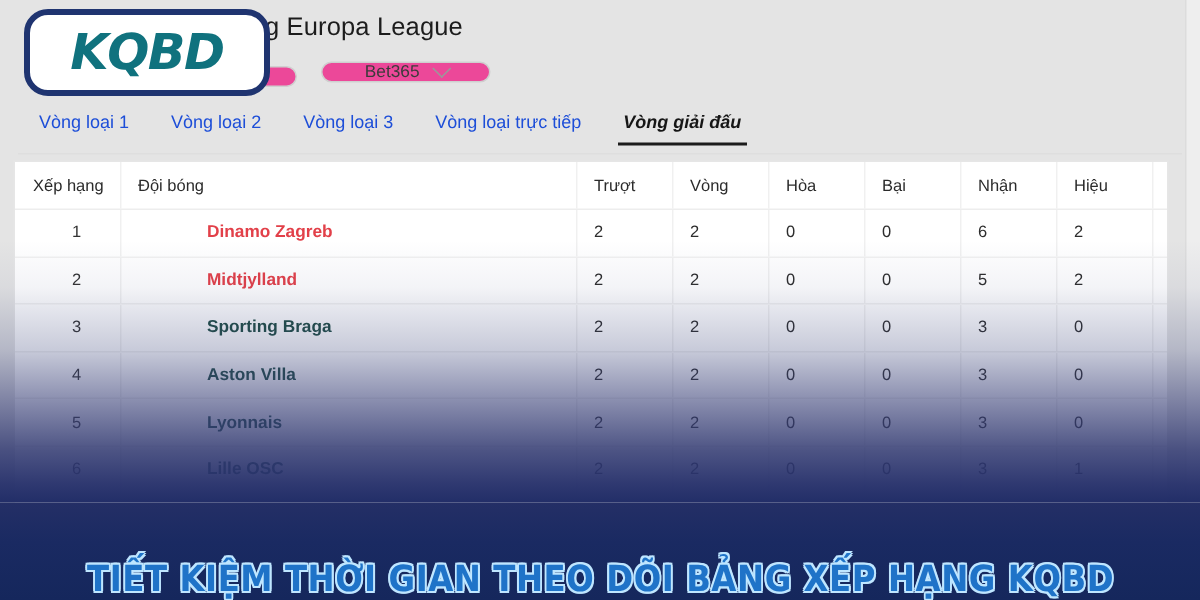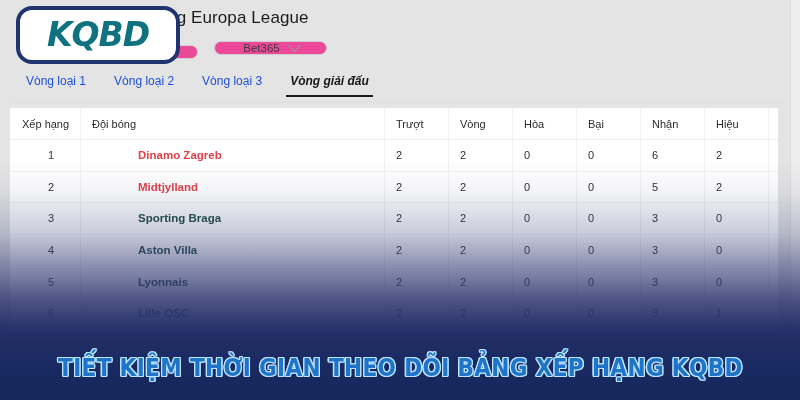--- a/index.html
+++ b/index.html
@@ -112,21 +112,21 @@
        rgba(55,62,118,0.60) 62%,
        rgba(48,56,112,0.86) 80%,
        rgba(40,50,108,0.97) 93%,
        rgba(34,46,104,1) 100%);
   }
 
   
   .banner{
     position:absolute;left:0;bottom:0;width:800px;height:65px;
     background:linear-gradient(to bottom,#242f66 0%,#1a2a62 40%,#15275c 100%);
-    display:flex;align-items:center;justify-content:center;
+    display:flex;align-items:flex-end;justify-content:center;
     overflow:hidden;
   }
   .banner-text{
     font-family:"DejaVu Sans","Liberation Sans",sans-serif;
     font-weight:bold;font-size:24px;letter-spacing:.4px;
     color:#1f73c8;
     transform:scaleX(.90);
     white-space:nowrap;
     text-shadow:
       -1.2px -1.2px 0 #bfe6ff, 1.2px -1.2px 0 #bfe6ff,
@@ -169,20 +169,21 @@
         <span class="pill-label">Bet365</span>
         <span class="chev"></span>
       </span>
     </div>
   </div>
 
   <div class="tabs">
     <div class="tab">Vòng loại 1</div>
     <div class="tab">Vòng loại 2</div>
     <div class="tab">Vòng loại 3</div>
+    <div class="tab">Vòng loại trực tiếp</div>
     <div class="tab active">Vòng giải đấu</div>
   </div>
 
   <div class="table-card">
     <table class="standings">
       <thead>
         <tr>
           <th class="c-rank">Xếp hạng</th>
           <th class="c-team sep">Đội bóng</th>
           <th class="c-num sep">Trượt</th>

